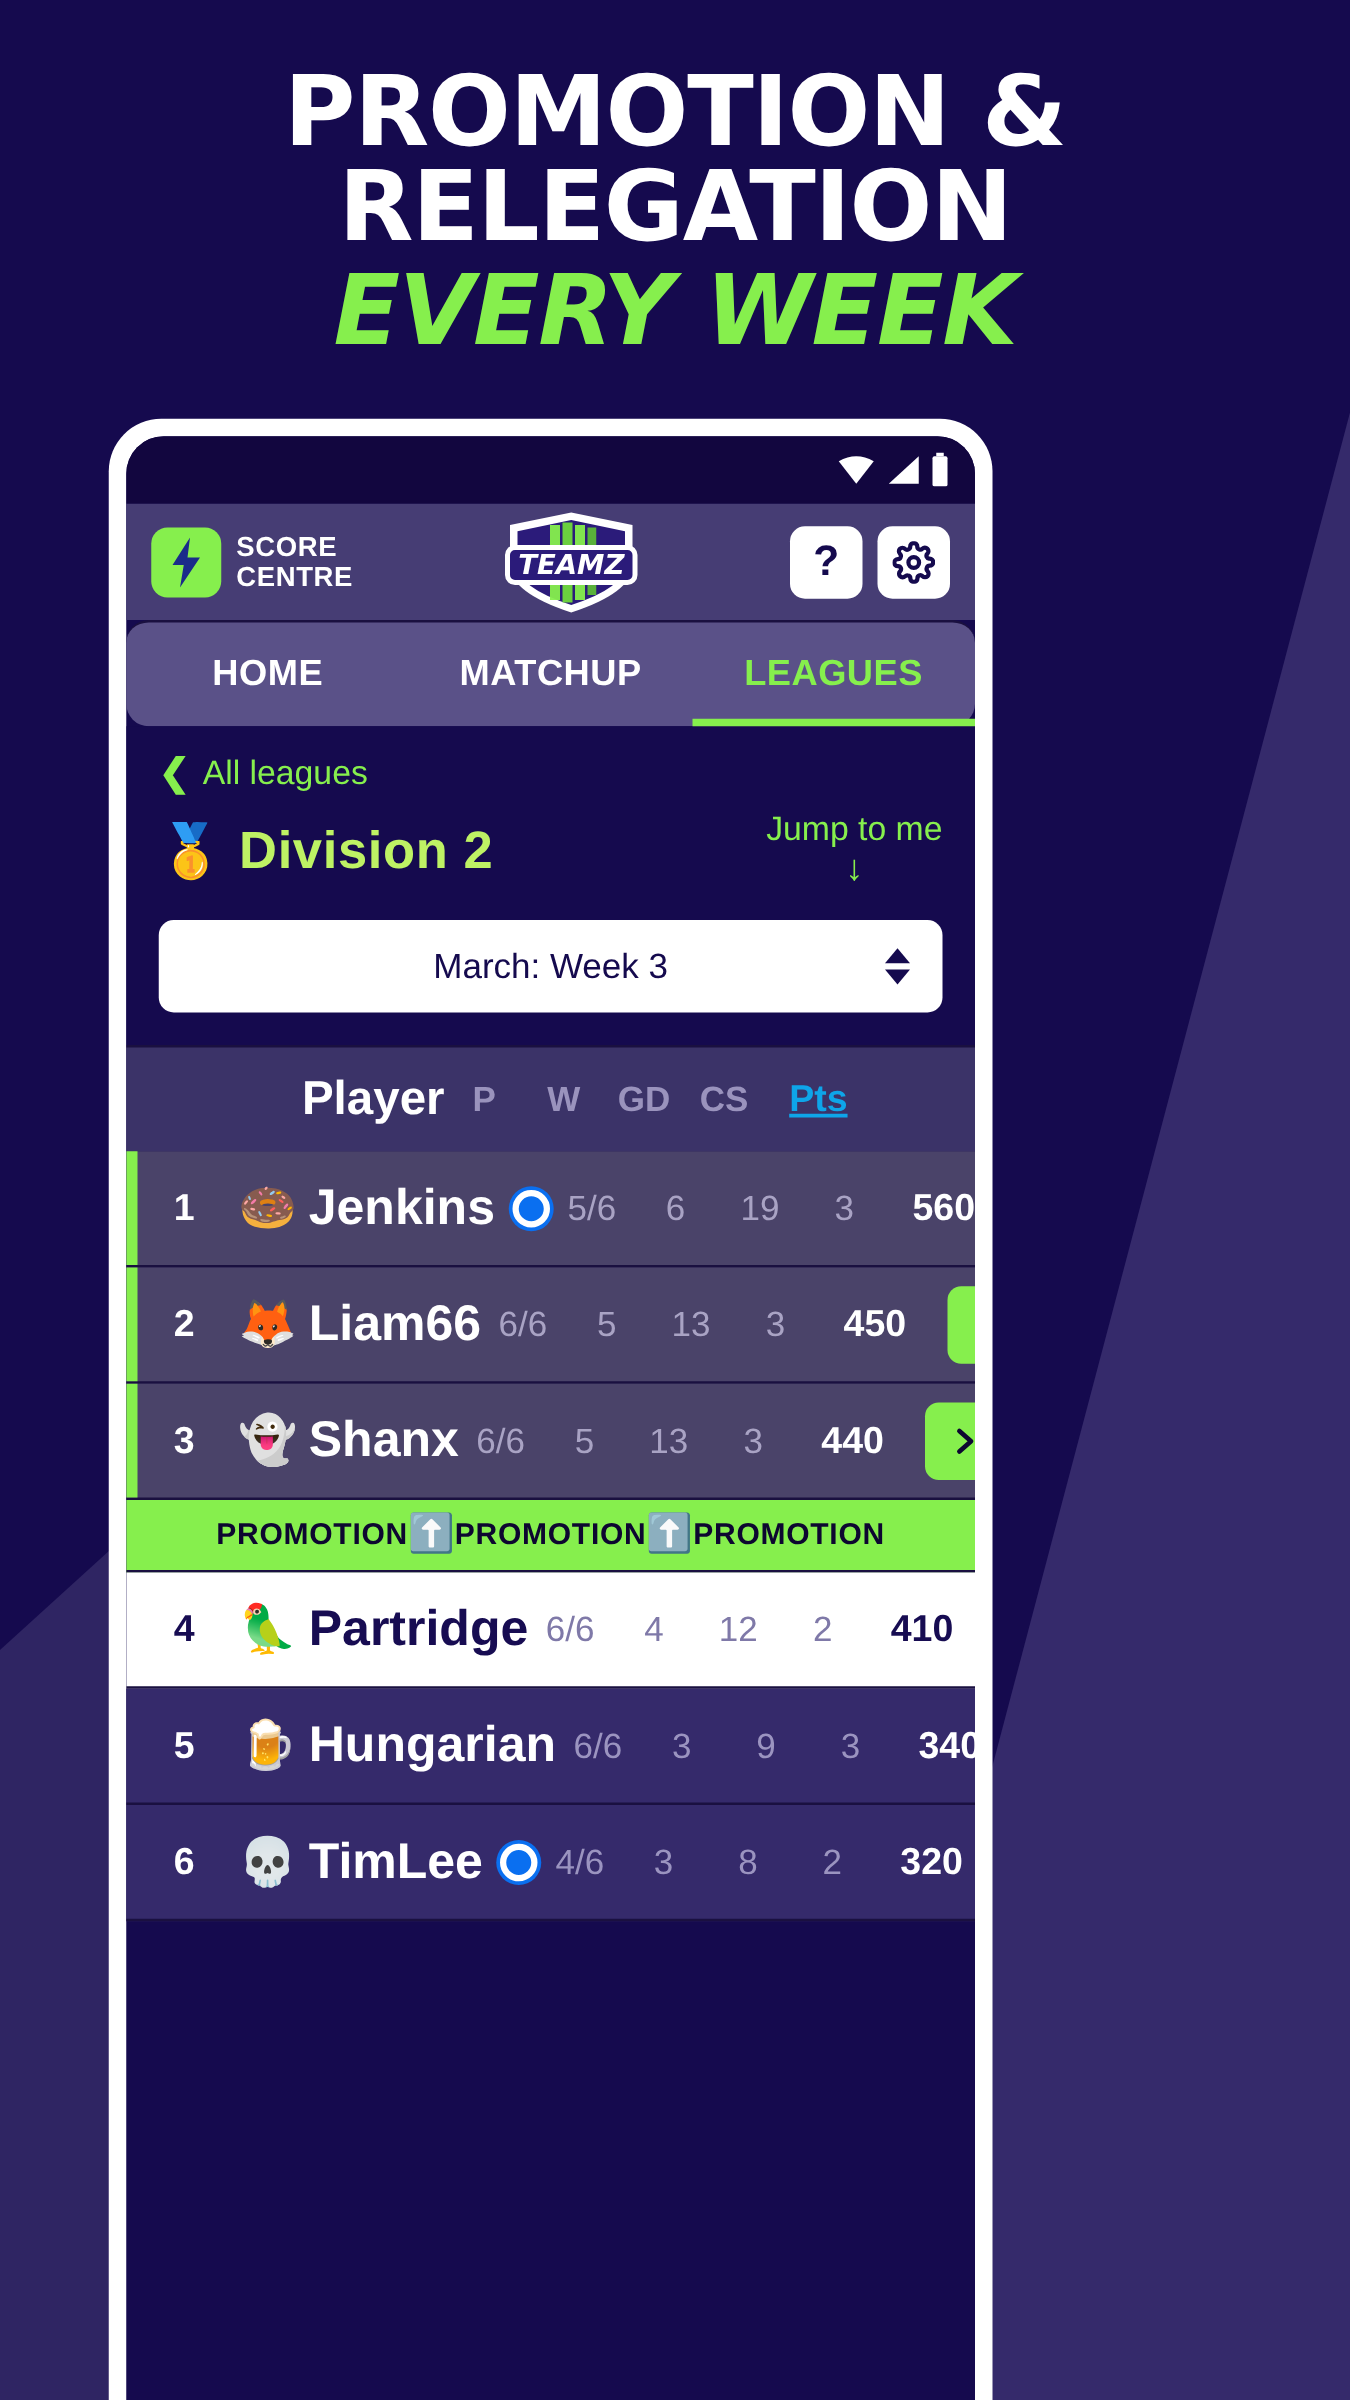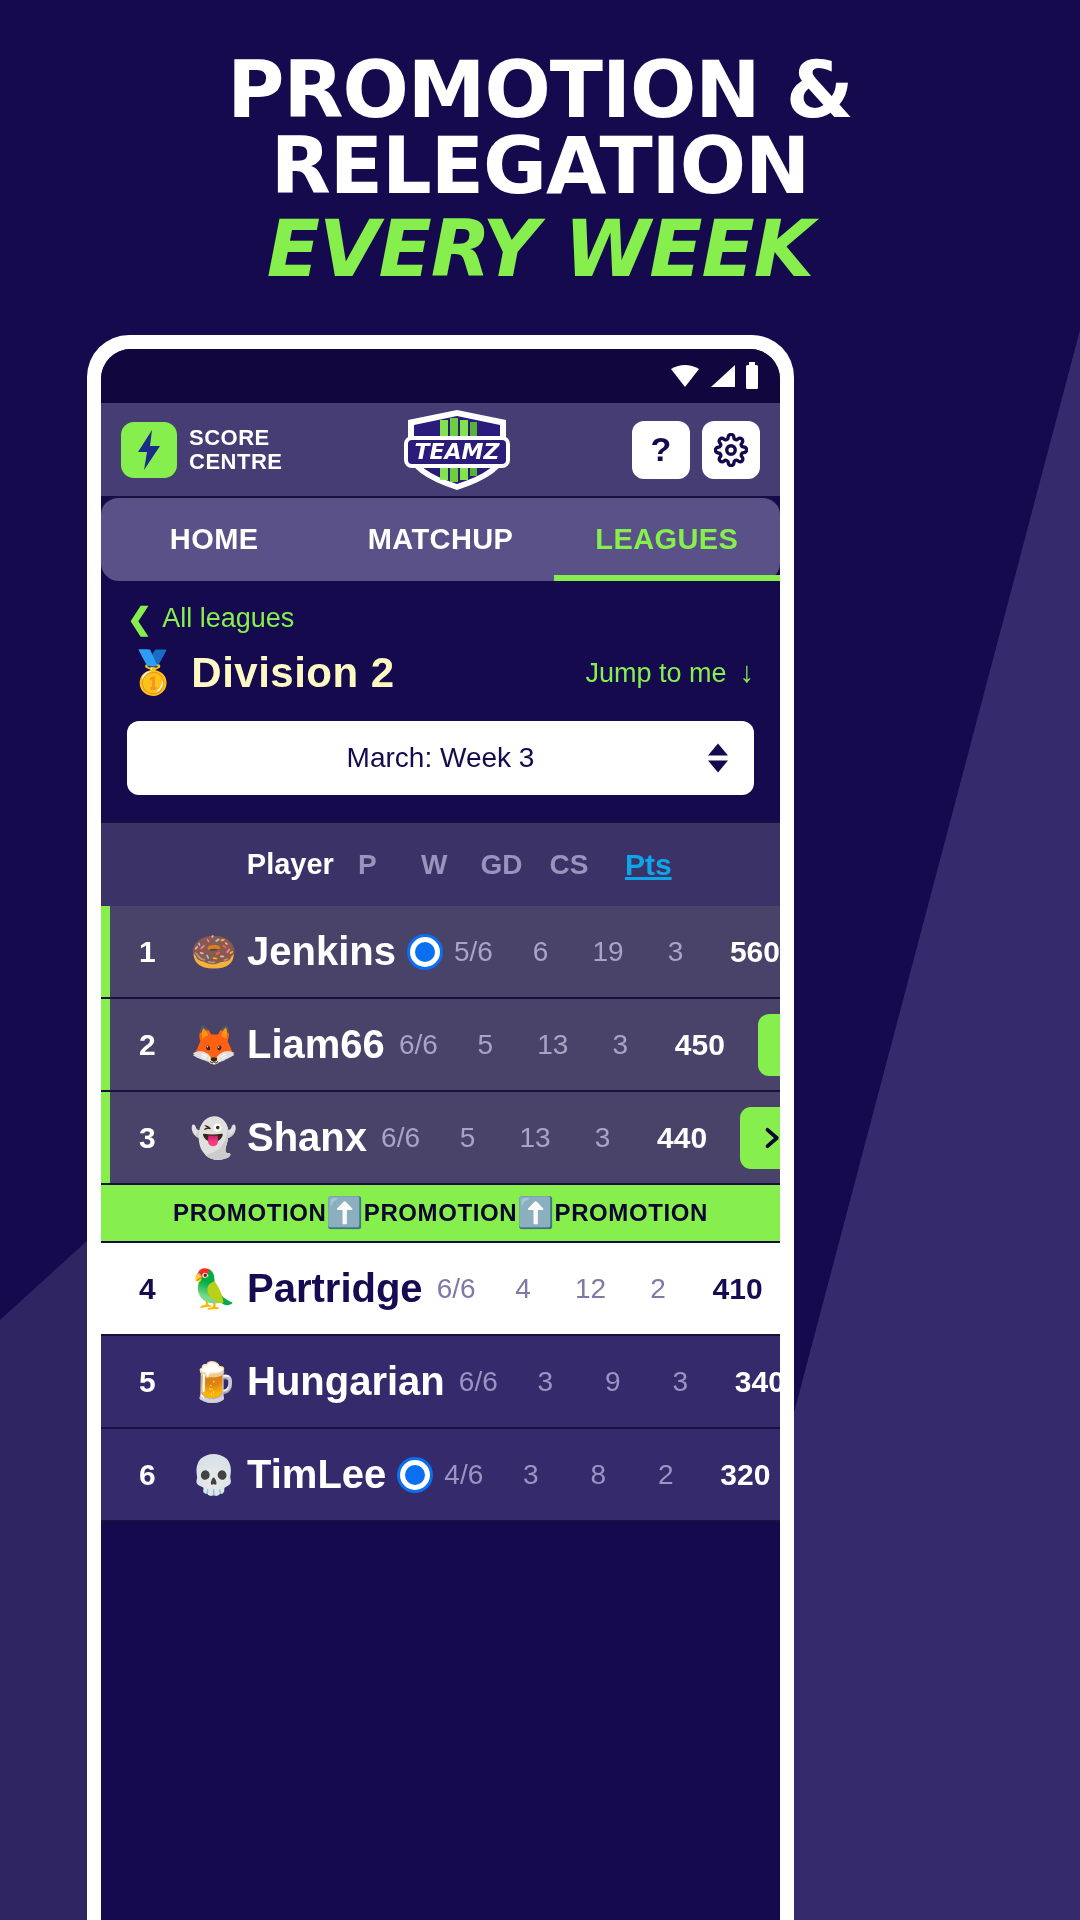--- a/index.html
+++ b/index.html
@@ -112,24 +112,24 @@
 
   
   .league-head{background:#150a4e;padding:22px 26px 26px 26px;}
   .back-link{
     display:flex;align-items:center;gap:10px;color:#86ef4d;
     font-size:27px; cursor:pointer; margin-bottom:14px;
   }
   .chev-l{font-size:30px;font-weight:bold;line-height:1;}
   .title-row{display:flex;align-items:center;margin-bottom:24px;}
   .medal{font-size:42px;margin-right:12px;}
-  .div-title{color:#fef9c3;font-weight:bold;font-size:42px;letter-spacing:.5px;}
+  .div-title{color:#bef264;font-weight:bold;font-size:42px;letter-spacing:.5px;}
   .jump{
     margin-left:auto;color:#86ef4d;font-size:27px;
-    display:flex;align-items:flex-end;gap:13px;cursor:pointer;
+    display:flex;align-items:center;gap:0;cursor:pointer;flex-direction:column;
   }
   .jump .arr{font-size:29px;}
   .week-select{
     background:#fff;border-radius:12px;height:74px;
     display:flex;align-items:center;justify-content:center;
     position:relative;cursor:pointer;
   }
   .week-select .val{color:#150a4e;font-size:28px;}
   .spin{
     position:absolute;right:26px;top:50%;transform:translateY(-50%);
@@ -150,21 +150,21 @@
   }
   .row .cell{flex:none;}
   .c-rank{width:42px;text-align:left;font-weight:bold;font-size:30px;}
   .c-emoji{width:66px;text-align:center;font-size:38px;line-height:1;}
   .c-name{flex:1;display:flex;align-items:center;gap:14px;font-weight:bold;font-size:40px;}
   .c-stat{width:67px;text-align:center;font-size:28px;}
   .c-gd{width:68px;text-align:center;font-size:28px;}
   .c-pts{width:92px;text-align:center;font-weight:bold;font-size:30px;}
   .c-act{width:86px;display:flex;justify-content:center;}
 
-  .thead .c-name{font-weight:bold;font-size:29px;color:#fff;}
+  .thead .c-name{font-weight:bold;font-size:38px;color:#fff;}
   .thead .c-stat,.thead .c-gd{color:#9a93bd;font-weight:bold;}
   .thead .c-pts{color:#0ea5e9;text-decoration:underline;}
 
   .rowdark{background:#4a4369;}
   .rowpurple{background:#352a6b;}
   .rowwhite{background:#ffffff;}
 
   .rowdark .c-rank,.rowdark .c-name{color:#fff;}
   .rowdark .c-stat,.rowdark .c-gd{color:#a9a3c4;}
   .rowdark .c-pts{color:#fff;}

